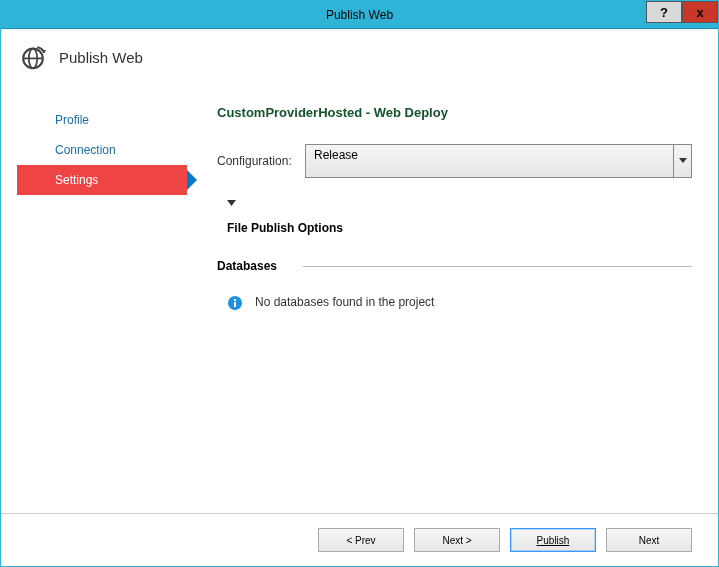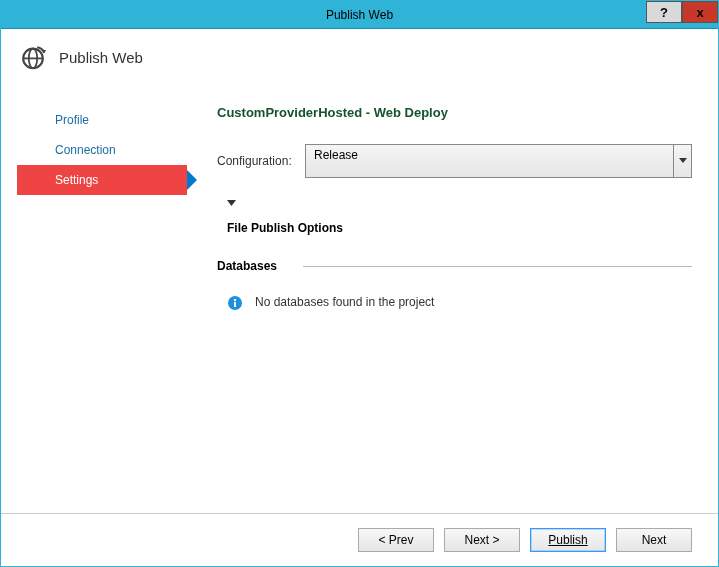--- a/index.html
+++ b/index.html
@@ -175,26 +175,26 @@
       color: #333;
     }
     .footer {
       border-top: 1px solid #ccc;
       padding: 14px 26px;
       display: flex;
       justify-content: flex-end;
       gap: 10px;
     }
     .footer button {
-      width: 76px;
+      width: 86px;
       height: 24px;
       background: linear-gradient(#f7f7f7, #e6e6e6);
       border: 1px solid #aaa;
       font-family: inherit;
-      font-size: 12px;
+      font-size: 10px;
       cursor: pointer;
     }
     .footer button.primary {
       border: 1px solid #3399ff;
       box-shadow: 0 0 0 1px rgba(51,153,255,0.3) inset;
       text-decoration: underline;
     }
   </style>
 </head>
 <body>

